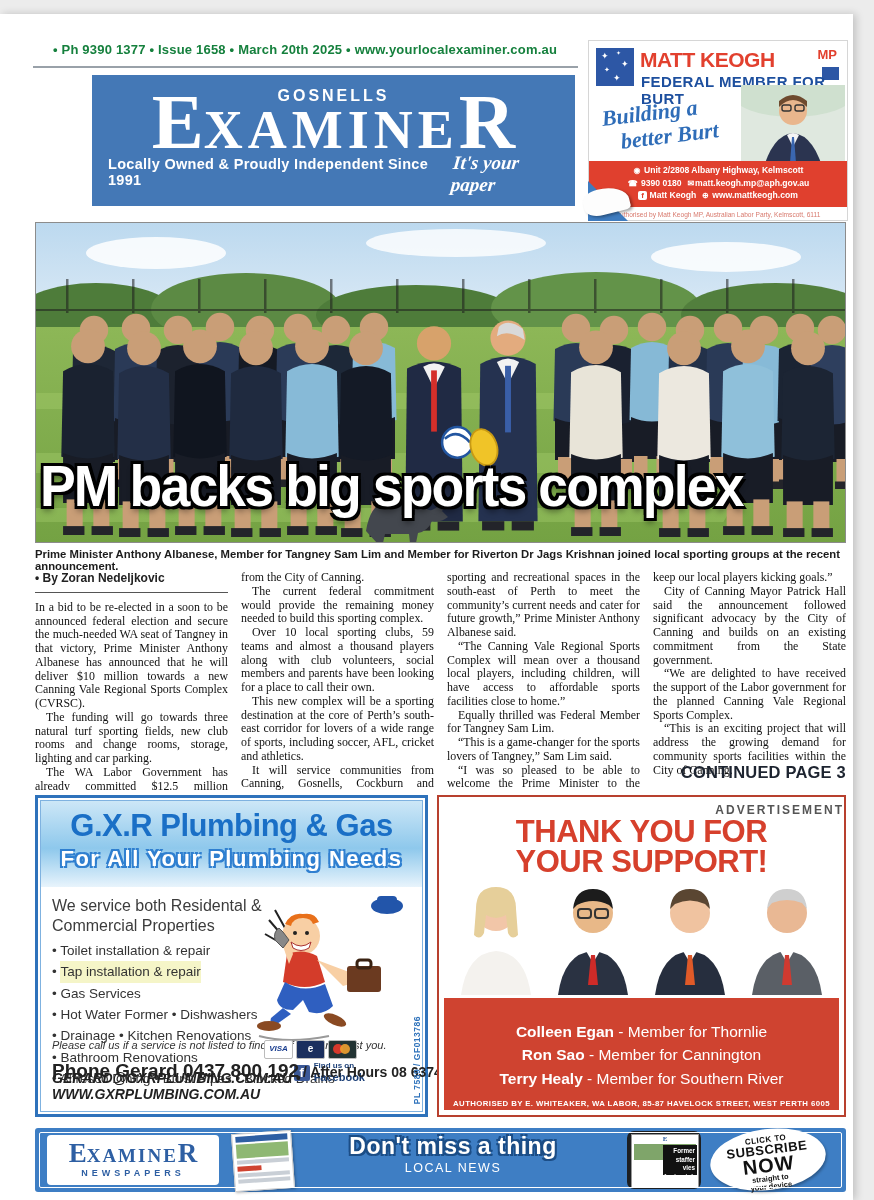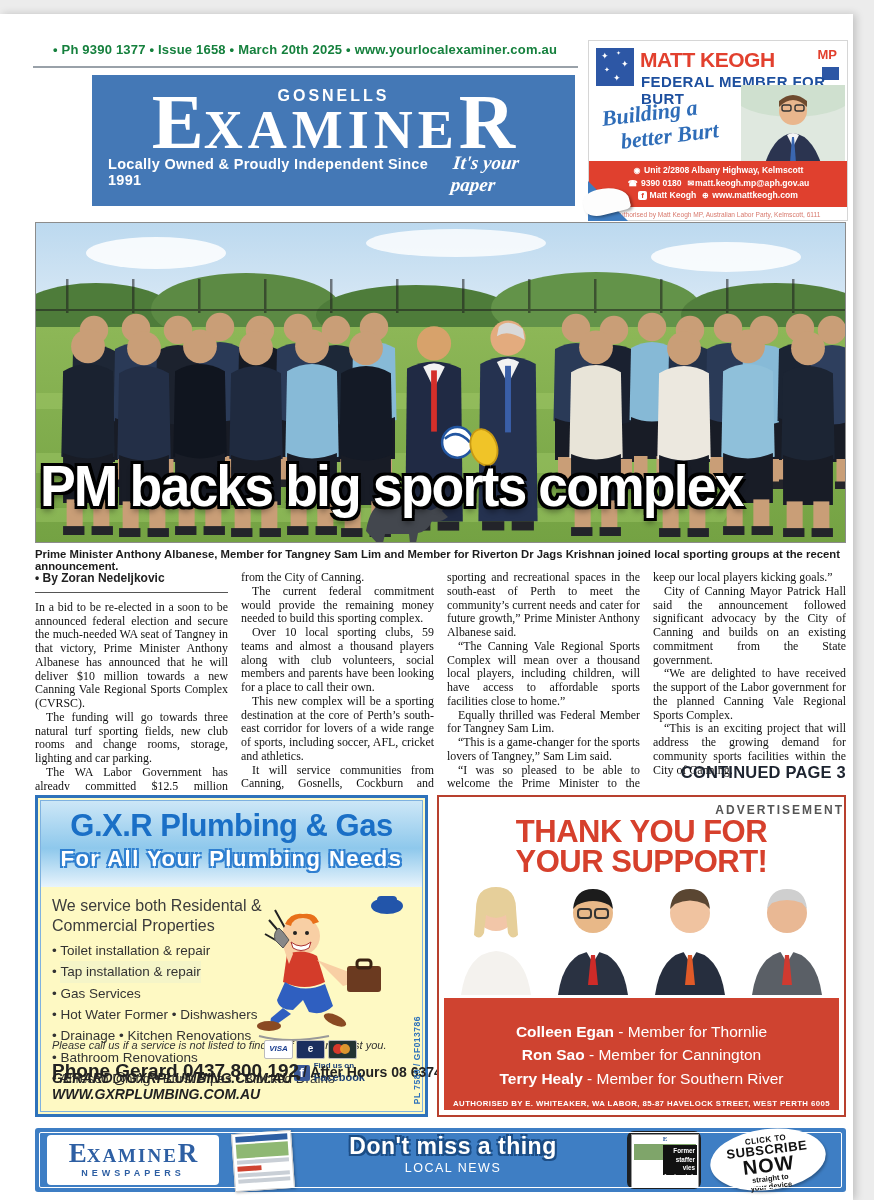--- a/index.html
+++ b/index.html
@@ -56,21 +56,21 @@
   .article{position:absolute;left:35px;top:571px;width:811px;height:219px;display:flex;gap:13px;}
   .col{flex:1;overflow:hidden;position:relative;font-family:"Liberation Serif",serif;
        font-size:11.9px;line-height:1.155;text-align:justify;color:#111;}
   .byline{font-family:"Liberation Sans",sans-serif;font-weight:700;font-size:12px;color:#222;
           padding:1px 0 6px;border-bottom:1.5px solid #555;margin-bottom:8px;text-align:left;}
   .col p{margin:0;}
   .col p.ind{text-indent:11px;}
   .continued{position:absolute;bottom:8px;right:0;font-family:"Liberation Sans",sans-serif;
              font-weight:800;font-size:16.5px;color:#1d2430;letter-spacing:.2px;}
   
-  .gxr{position:absolute;left:35px;top:795px;width:393px;height:322px;background:#fef9c3;
+  .gxr{position:absolute;left:35px;top:795px;width:393px;height:322px;background:#ffffff;
        border:3px solid #2e72bb;box-sizing:border-box;}
   .gxr::before{content:"";position:absolute;inset:2px;border:1px solid #7fb2e0;pointer-events:none;}
   .g-water{position:absolute;left:3px;right:3px;top:3px;height:86px;
            background:linear-gradient(180deg,#cde7f7 0%,#8ec8ec 55%,#e8f4fc 100%);text-align:center;}
   .g-title{margin-top:7px;font-size:31px;font-weight:800;color:#1a6fc6;letter-spacing:-.5px;}
   .g-sub{margin-top:2px;font-size:22px;font-weight:800;color:#fff;letter-spacing:1.5px;
          text-shadow:-2px -2px 0 #2f7fd0,2px -2px 0 #2f7fd0,-2px 2px 0 #2f7fd0,2px 2px 0 #2f7fd0;}
   .g-intro{position:absolute;left:14px;top:98px;width:210px;font-size:16px;color:#3c3c3c;line-height:1.25;}
   .g-services{position:absolute;left:14px;top:142px;width:330px;font-size:13.5px;color:#333;line-height:1.58;}
   .g-services div::before{content:"•  ";}

